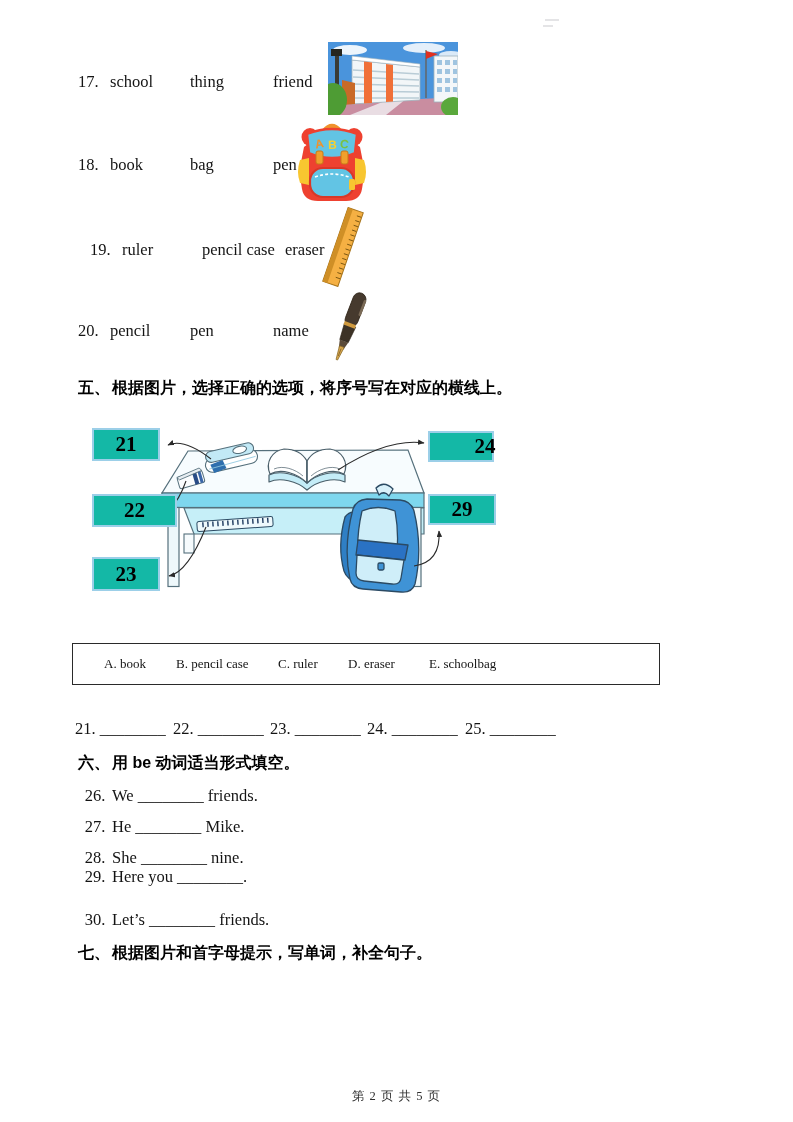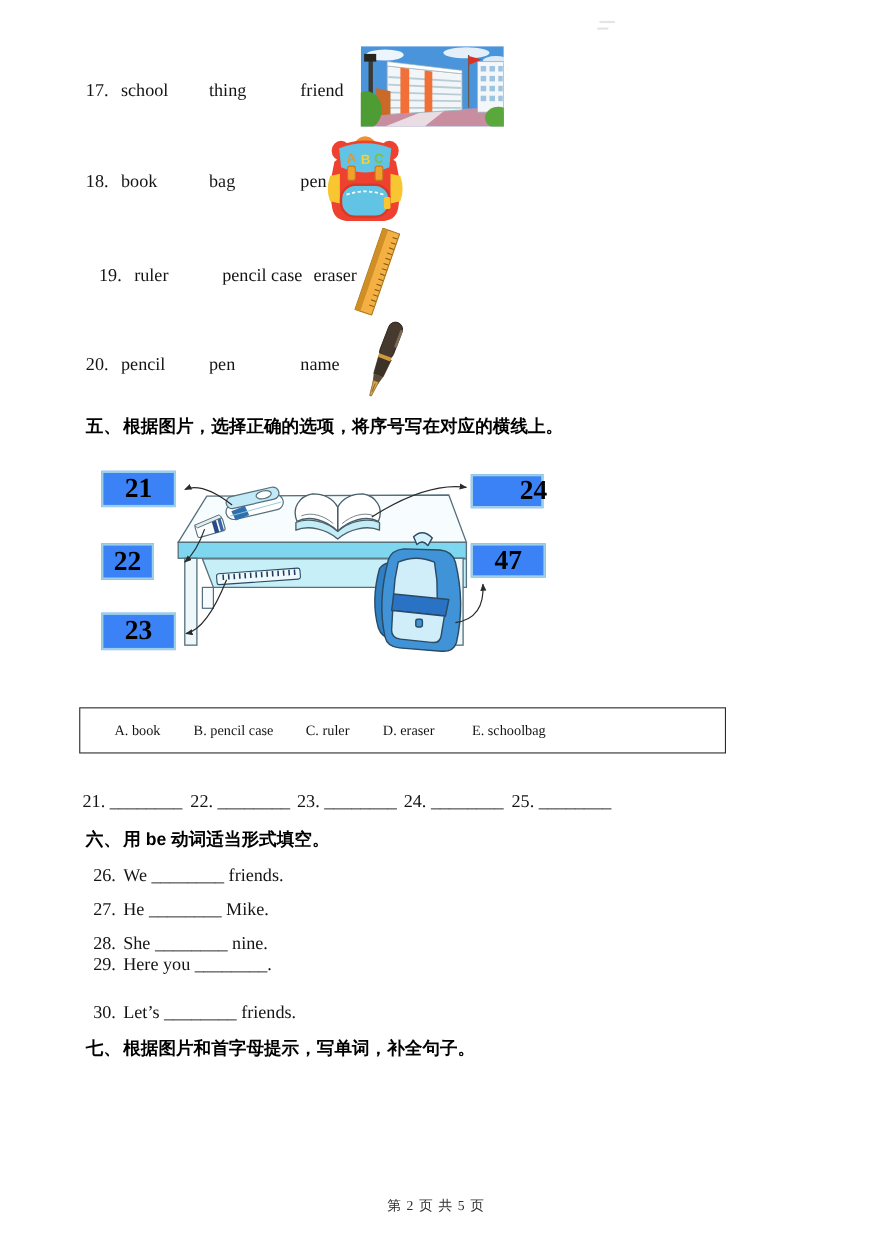--- a/index.html
+++ b/index.html
@@ -14,23 +14,23 @@
   .cn-head {
     font-family:"Liberation Sans", sans-serif; font-weight:700;
     font-size:16px; color:#000; white-space:nowrap;
   }
   .cn-head .hnum { display:inline-block; width:34px; }
   .en-item { white-space:nowrap; }
   .en-item .inum { display:inline-block; width:34px;text-align:center; }
   .figure { width:420px; height:180px; }
   .figure svg { position:absolute; left:0; top:0; }
   .numbox {
-    position:absolute; background:#3b82f6; border:2px solid #9ccfe8;
+    position:absolute; background:#14b8a6; border:2px solid #9ccfe8;
     display:flex; align-items:center; justify-content:center;
-    font-family:"Liberation Serif", serif; font-weight:700; font-size:25px; color:#000;
+    font-family:"Liberation Serif", serif; font-weight:700; font-size:21px; color:#000;
   }
   .optbox { border:1.3px solid #2a2a2a; }
   .optbox .opt { position:absolute; top:50%; transform:translateY(-50%); white-space:nowrap; font-size:13px; }
   .ansrow { height:24px; }
   .ansrow .ent { position:absolute; white-space:nowrap; }
   .ansrow .blank, .en-item .txt { white-space:pre; }
   .footer {
     width:100%; text-align:center; font-size:12.5px; color:#2e2e2e; letter-spacing:1px;
   }
   .wm { background:#e4e4e6; position:absolute; }
@@ -256,31 +256,31 @@
         <path d="M121,35 Q94,14 78,21" marker-end="url(#ah)"></path>
         <path d="M248,46 Q298,14 334,19" marker-end="url(#ah)"></path>
         <path d="M96,57 Q89,77 78,87" marker-end="url(#ah)"></path>
         <path d="M116,103 Q98,148 79,152" marker-end="url(#ah)"></path>
         <path d="M324,142 Q351,138 349,107" marker-end="url(#ah)"></path>
       </g>
     </svg>
     <div class="numbox" style="left:2px; top:4px;   width:68px; height:33px;">
         <span>21</span>
       </div>
-    <div class="numbox" style="left:2px; top:70px;  width:48px; height:33px;">
+    <div class="numbox" style="left:2px; top:70px;  width:85px; height:33px;">
         <span>22</span>
       </div>
     <div class="numbox" style="left:2px; top:133px; width:68px; height:34px;">
         <span>23</span>
       </div>
     <div class="numbox" style="left:338px; top:7px;  width:66px; height:31px;padding-left:48px;">
         <span>24</span>
       </div>
     <div class="numbox" style="left:338px; top:70px; width:68px; height:31px;">
-        <span>47</span>
+        <span>29</span>
       </div>
   </div>
 
   <div class="abs optbox" style="left:72px; top:643px; width:588px; height:42px;">
     <span class="opt" style="left:31px">A. book</span>
     <span class="opt" style="left:103px">B. pencil case</span>
     <span class="opt" style="left:205px">C. ruler</span>
     <span class="opt" style="left:275px">D. eraser</span>
     <span class="opt" style="left:356px">E. schoolbag</span>
   </div>

